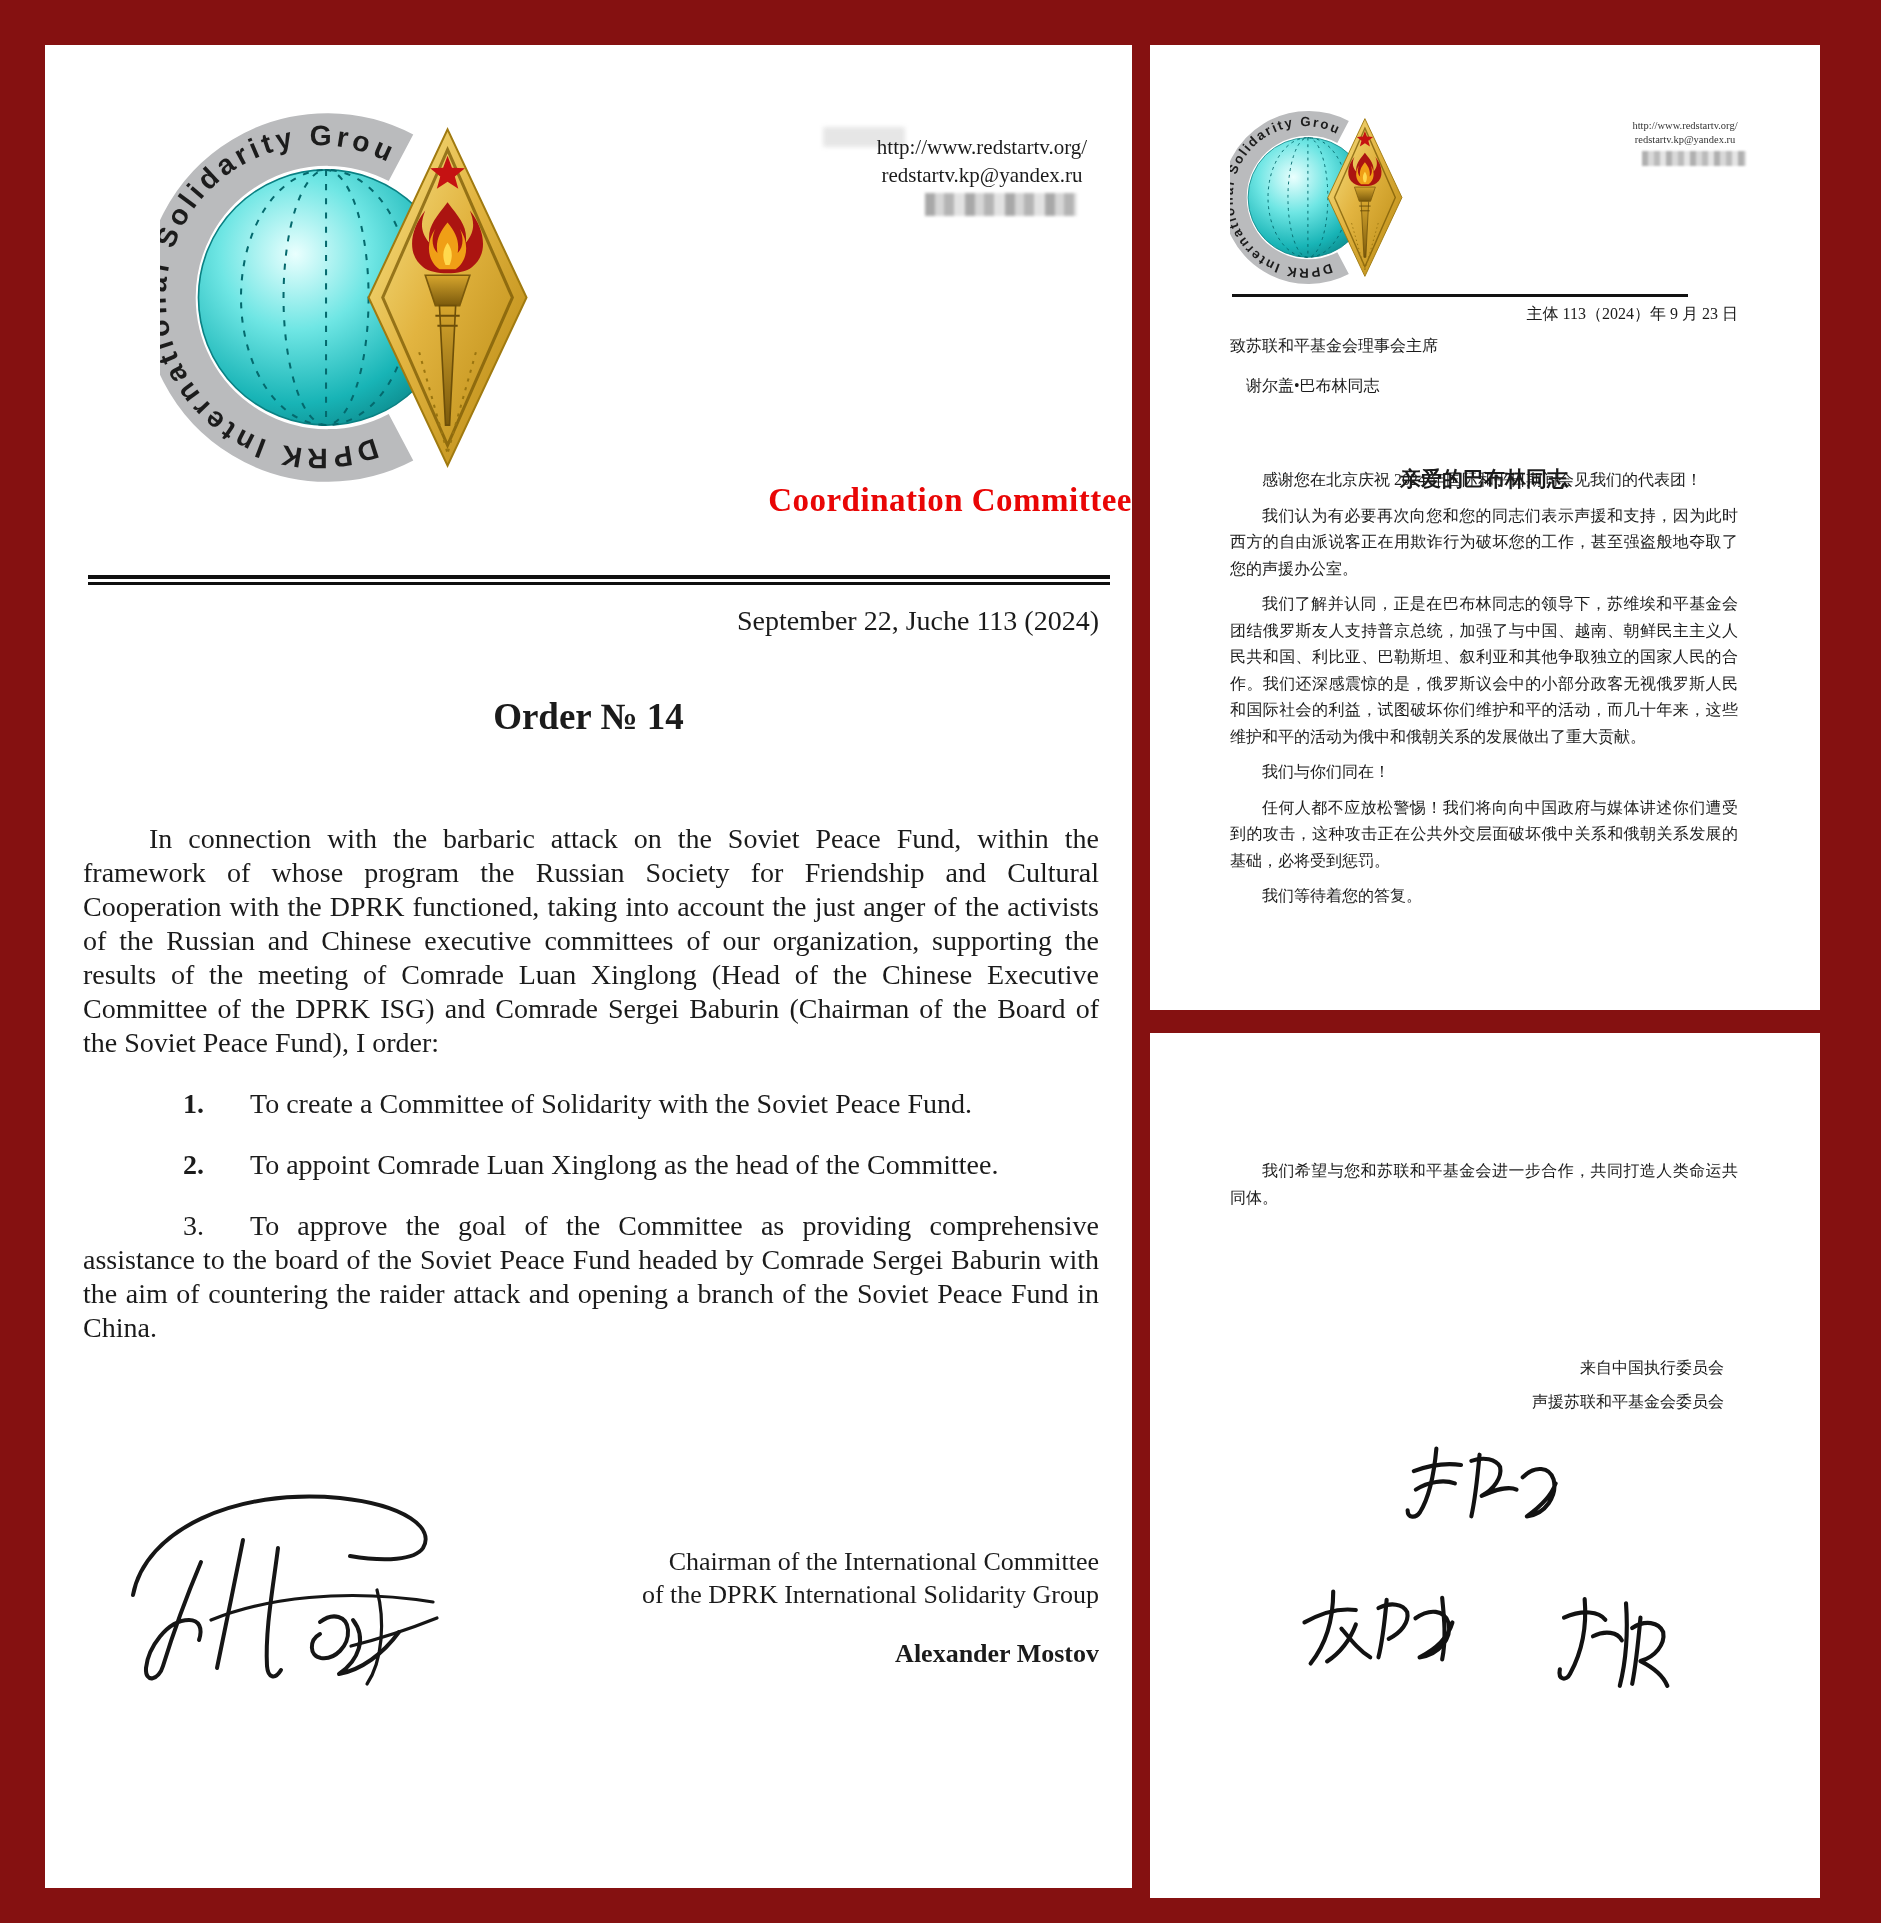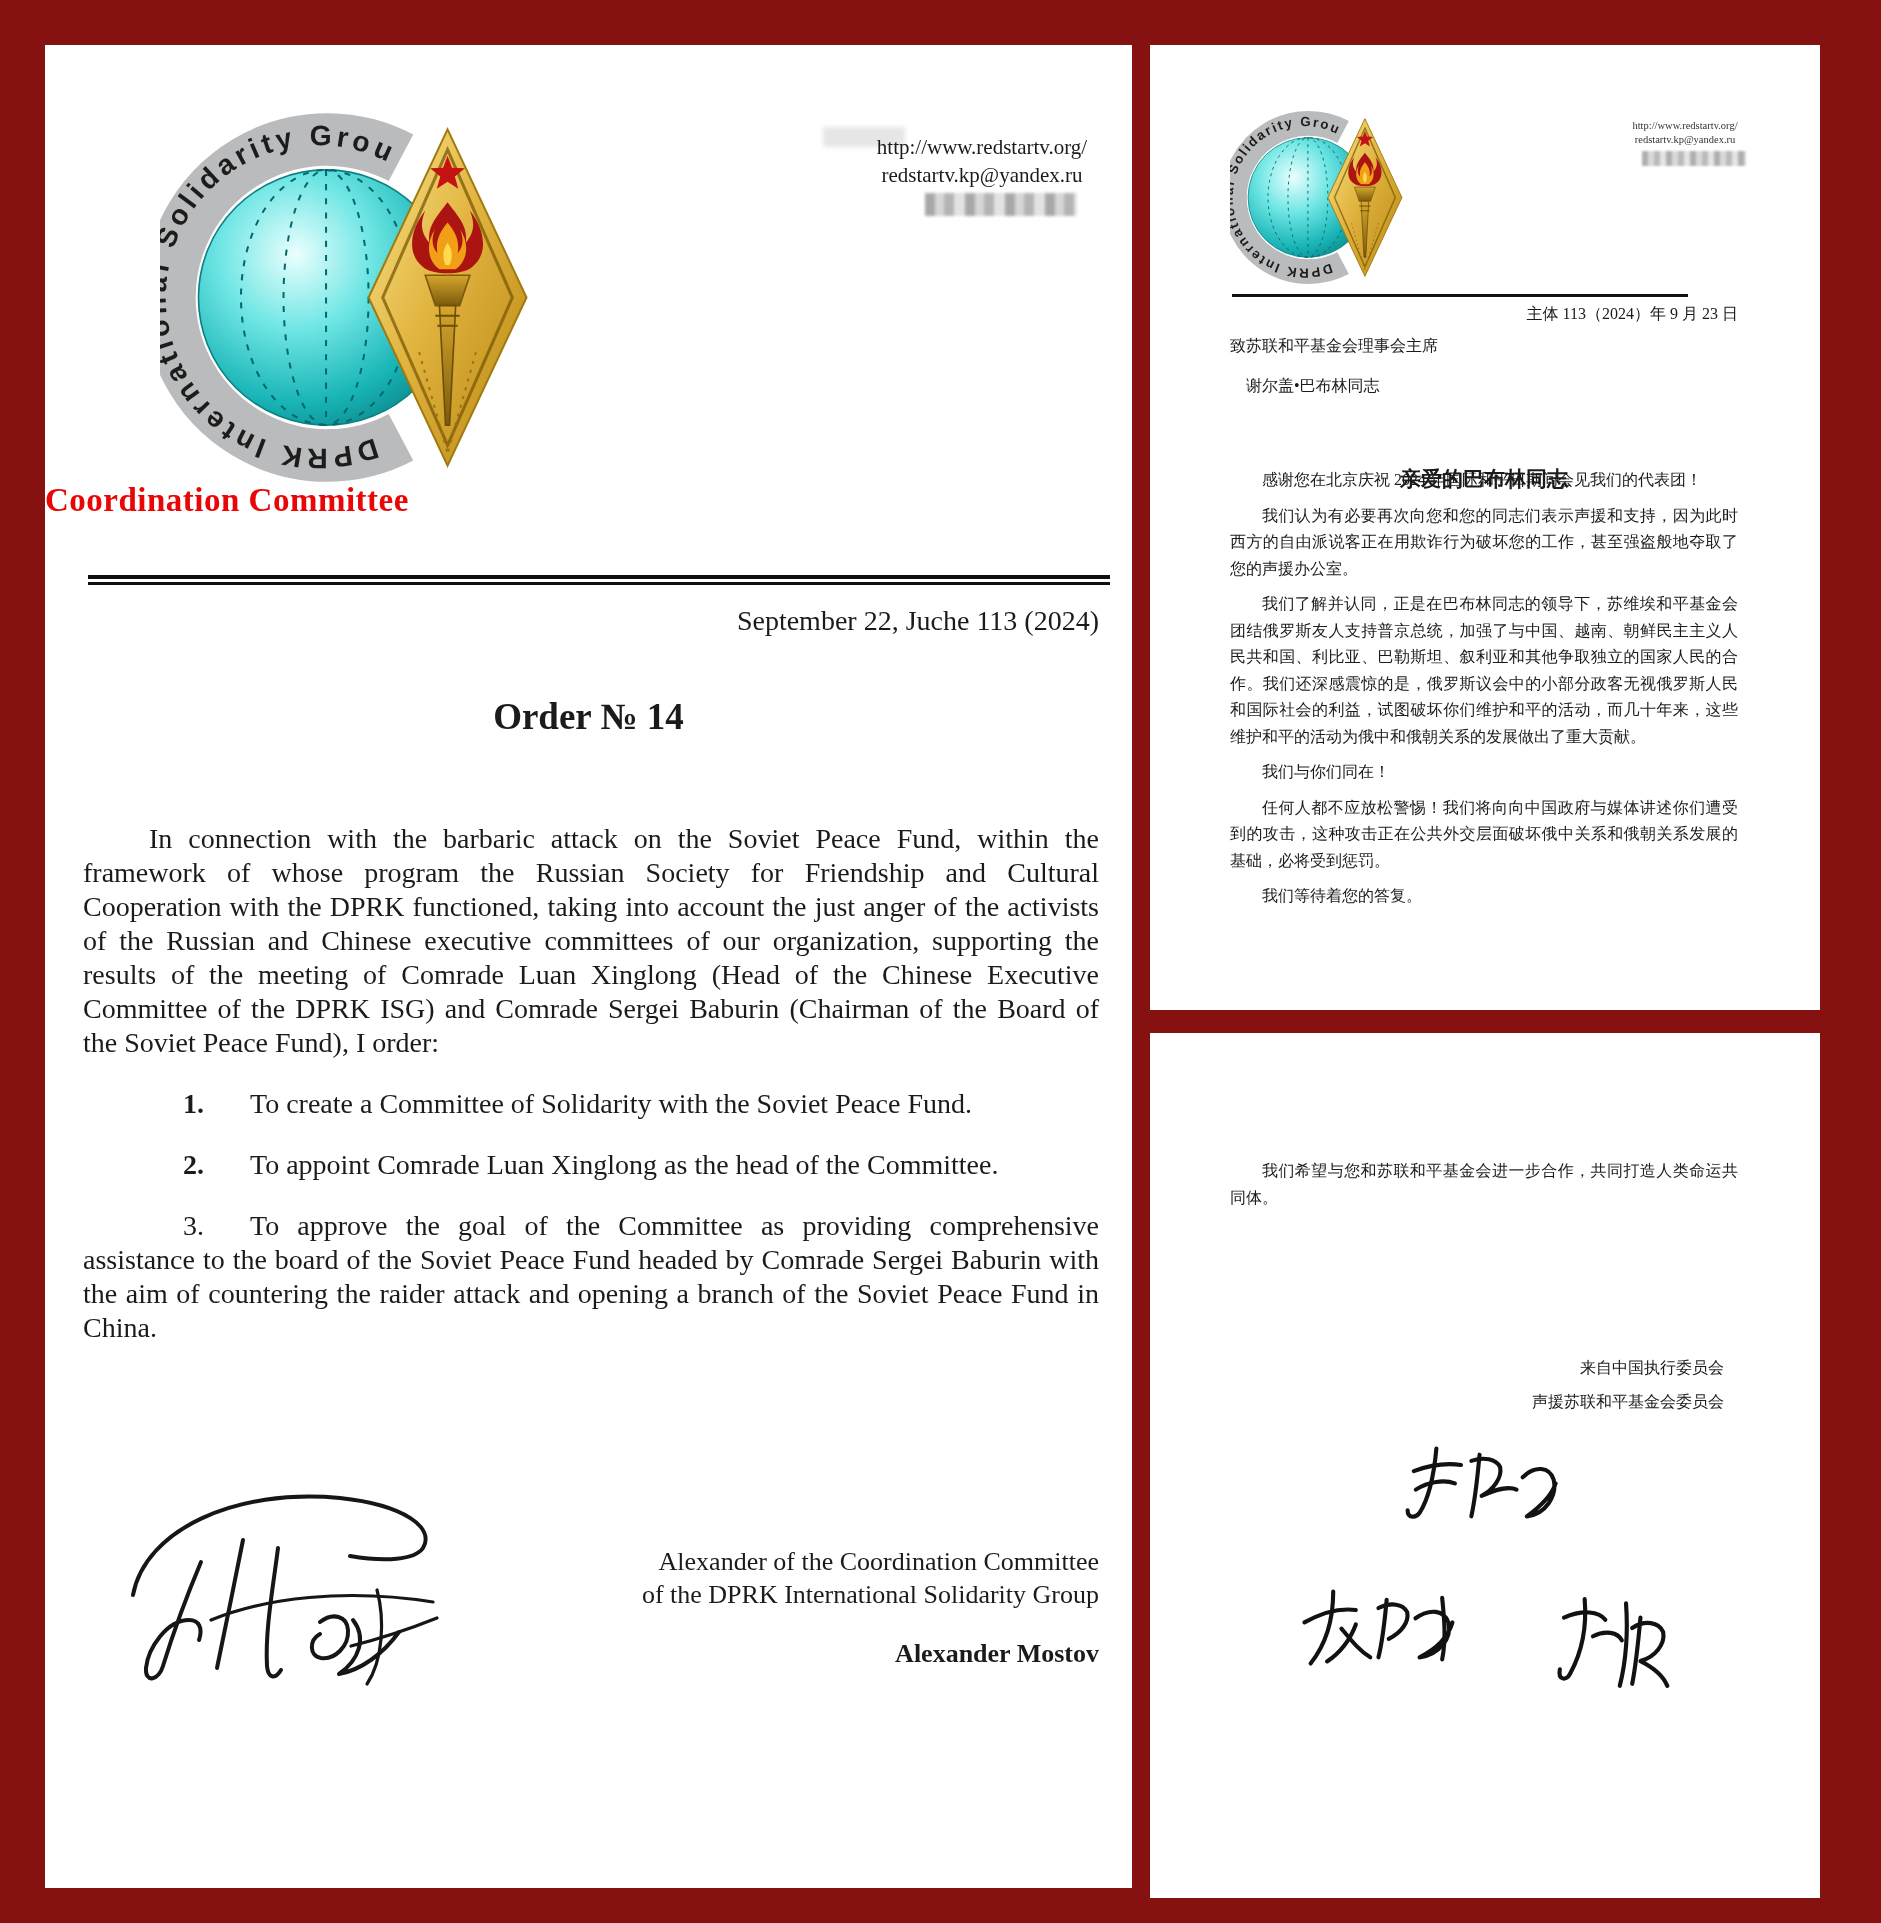--- a/index.html
+++ b/index.html
@@ -14,21 +14,21 @@
   
   .op-logo{left:115px;top:60px;width:405px;height:385px;}
   .op-header{left:757px;top:88px;width:360px;text-align:center;font-size:21px;line-height:28px;}
   .smudge{filter:blur(2px);background:#c9c9c9;opacity:.45;}
   .pixel-blur{filter:blur(1.4px);opacity:.85;
     background-image:
       repeating-linear-gradient(90deg,#9a9a9a 0 10px,#cfcfcf 10px 19px,#a8a8a8 19px 29px,#dedede 29px 40px),
       repeating-linear-gradient(0deg,rgba(255,255,255,.45) 0 6px,rgba(110,110,110,.4) 6px 12px);}
   .op-smudge{left:778px;top:82px;width:82px;height:20px;}
   .op-blur{left:880px;top:148px;width:152px;height:23px;}
-  .op-committee{left:0;right:0;top:437px;text-align:left;font-weight:bold;font-size:33px;letter-spacing:.5px;}
+  .op-committee{left:0;right:0;top:437px;text-align:right;font-weight:bold;font-size:33px;letter-spacing:.5px;}
   .op-rule{left:43px;right:22px;top:530px;}
   .op-rule .r1{border-top:4px solid #0f0f0f;margin-bottom:3px;}
   .op-rule .r2{border-top:3px solid #0f0f0f;}
   .op-date{right:33px;top:560px;font-size:28px;}
   .op-order-title{left:0;right:0;top:650px;text-align:center;font-weight:bold;font-size:37px;}
   .op-body{left:38px;width:1016px;top:777px;font-size:28px;line-height:34px;
            text-align:justify;text-indent:66px;}
   .op-item{left:38px;width:1016px;font-size:28px;line-height:34px;text-align:justify;text-indent:100px;}
   .op-item .bnum{font-weight:bold;}
   .tab{display:inline-block;width:46px;}
@@ -147,21 +147,21 @@
       <path class="sig-stroke" d="M128,70 C120,110 110,160 102,198"></path>
       <path class="sig-stroke" d="M163,78 C158,118 150,160 152,196 C153,208 160,210 166,200"></path>
       <path class="sig-stroke sig-thin" d="M96,150 C150,128 230,118 318,132"></path>
       <path class="sig-stroke" d="M205,152 C218,142 232,146 233,160 C234,176 220,190 206,188 C194,186 194,170 205,164"></path>
       <path class="sig-stroke" d="M238,150 C252,168 244,190 224,204 C246,200 268,184 284,162"></path>
       <path class="sig-stroke sig-thin" d="M262,120 C270,150 268,190 252,214"></path>
       <path class="sig-stroke sig-thin" d="M236,176 C260,170 292,160 322,148"></path>
     </svg>
 
     <div class="abs op-signer">
-      <div>Alexander of the Coordination Committee</div>
+      <div>Chairman of the International Committee</div>
       <div>of the DPRK International Solidarity Group</div>
       <div class="name">Alexander Mostov</div>
     </div>
   </div>
 
   <div class="page" id="letter-page-1">
     <svg class="abs l1-logo" viewBox="0 0 200 190">
       <use href="#isg-logo"></use>
       <text font-family="Liberation Sans, DejaVu Sans, sans-serif" font-size="14" font-weight="bold" fill="#1c1c1c">
         <textPath href="#arcText" startOffset="8" textLength="310">DPRK International Solidarity Group</textPath>

